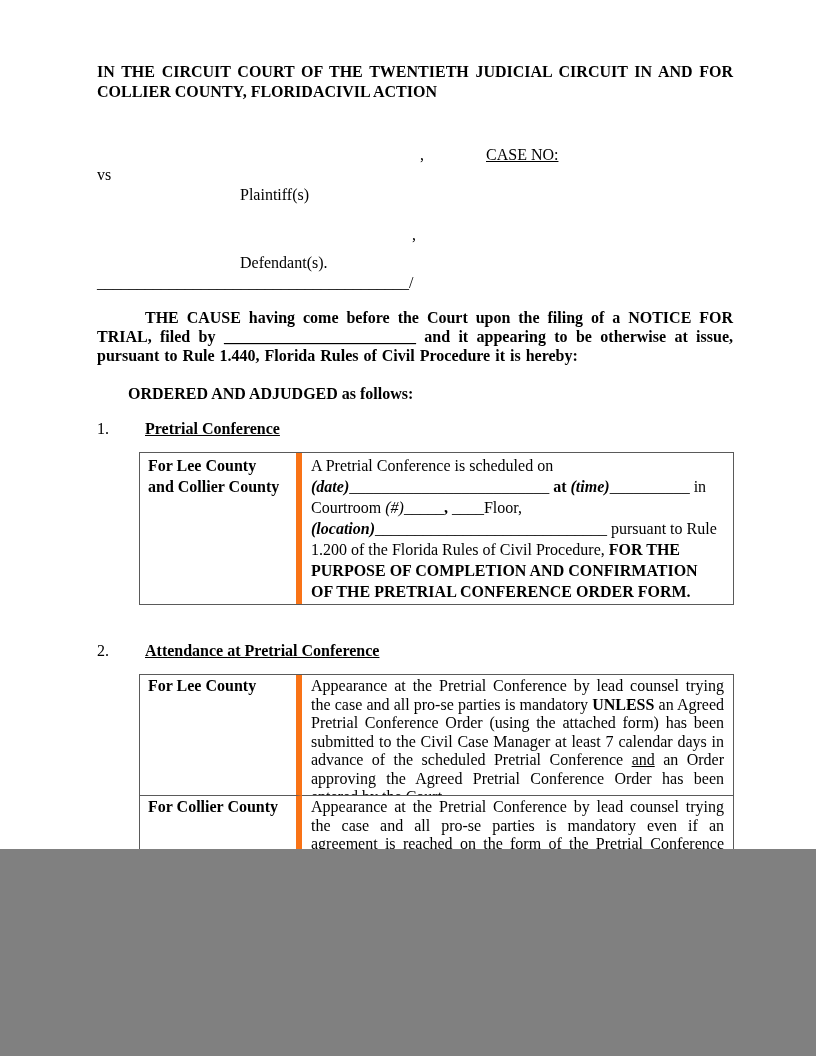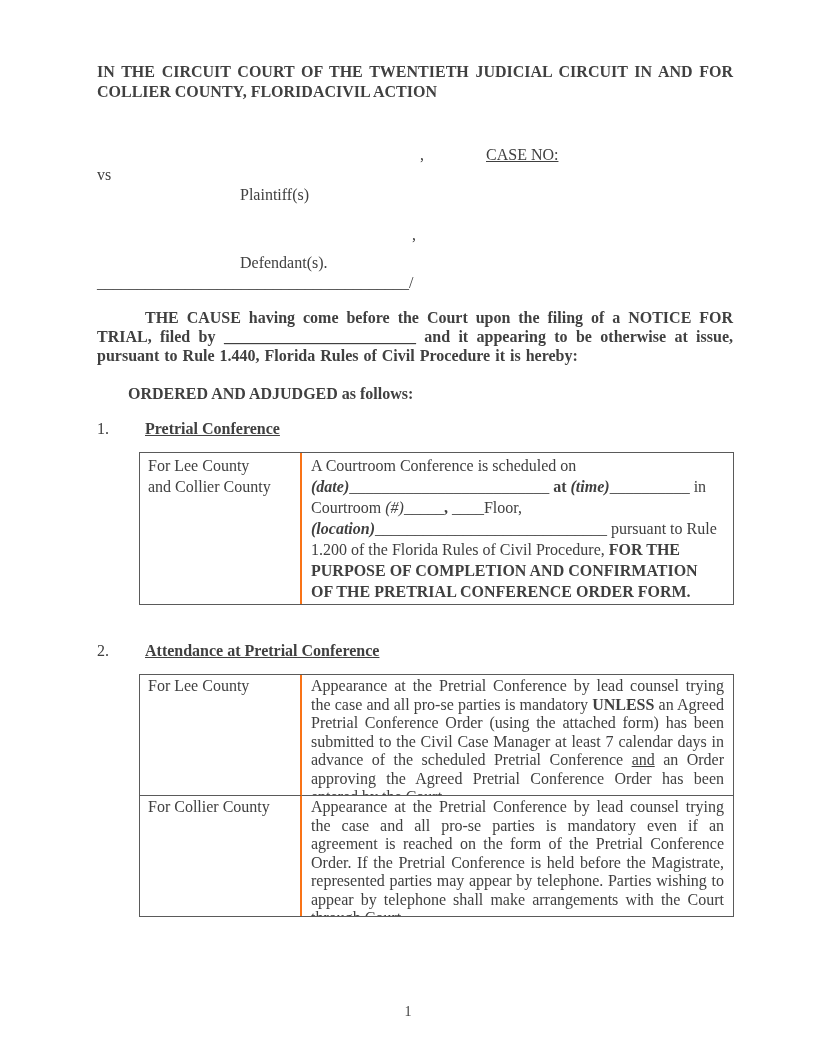--- a/index.html
+++ b/index.html
@@ -1,25 +1,25 @@
 <!DOCTYPE html>
 <html><head>
 <meta charset="utf-8">
 <style>
   html,body { margin:0; padding:0; background:#808080; }
   .page {
     position:relative;
-    width:816px; height:1056px;
+    width:816px; height:849px;
     background:#ffffff;
     margin:0 auto;
     box-sizing:border-box;
     padding:62px 83px 0 97px;
     font-family:"Liberation Serif","DejaVu Serif",serif;
     font-size:16px;
-    color:#404040;
+    color:#000000;
     overflow:hidden;
   }
   .b  { font-weight:bold; }
   .i  { font-style:italic; }
   .bi { font-weight:bold; font-style:italic; }
   .u  { text-decoration:underline; }
 
   
   .hdr-line1 { font-weight:bold; line-height:20px; text-align:justify; text-align-last:justify; }
   .hdr-line2 { font-weight:bold; line-height:20px; display:flex; }
@@ -48,21 +48,21 @@
   .sec-heading.s1 { margin-top:15px; }
   .sec-heading.s2 { margin-top:36px; }
   .sec-num { width:48px; flex:0 0 48px; }
   .sec-title { font-weight:bold; text-decoration:underline; }
 
   
   .tbl { margin-left:42px; width:595px; box-sizing:border-box; border:1px solid #5a5a5a; display:grid; grid-template-columns:162px 1fr; background:#fff; }
   .tbl-1 { margin-top:13px; }
   .tbl-2 { margin-top:13px; height:243px; overflow:hidden; }
   .cell { box-sizing:border-box; }
-  .cell-label { border-right:2px solid #f97316; font-weight:normal; padding:2px 8px; }
+  .cell-label { border-right:6px solid #f97316; font-weight:bold; padding:2px 8px; }
   .tbl-1 .cell { line-height:21px; padding-top:2px; padding-bottom:2px; }
   .tbl-1 .cell-content { padding-left:9px; padding-right:9px; overflow:hidden; }
   .tbl-1 .cline { white-space:nowrap; }
   .tbl-2 .cell { line-height:18.5px; }
   .tbl-2 .cell-content { padding:2px 9px; text-align:justify; overflow:hidden; }
   .tbl-2 .row2 { border-top:1px solid #5a5a5a; }
 
   .pagenum { position:absolute; top:1004px; left:0; width:100%; text-align:center; font-size:14px; }
 </style>
 </head>
@@ -111,21 +111,21 @@
     <span class="sec-num">1.</span>
     <span class="sec-title">Pretrial Conference</span>
   </div>
 
   <div class="tbl tbl-1">
     <div class="cell cell-label">
       <div>For Lee County</div>
       <div>and Collier County</div>
     </div>
     <div class="cell cell-content">
-      <div class="cline">A Courtroom Conference is scheduled on</div>
+      <div class="cline">A Pretrial Conference is scheduled on</div>
       <div class="cline">
         <span class="bi">(date)</span><span>_________________________</span><span class="b"> at </span><span class="bi">(time)</span><span>__________</span><span> in</span>
       </div>
       <div class="cline">
         <span>Courtroom </span><span class="i">(#)</span><span>_____</span><span class="b">, </span><span>____</span><span>Floor,</span>
       </div>
       <div class="cline">
         <span class="bi">(location)</span><span>_____________________________</span><span> pursuant to Rule</span>
       </div>
       <div class="cline">

